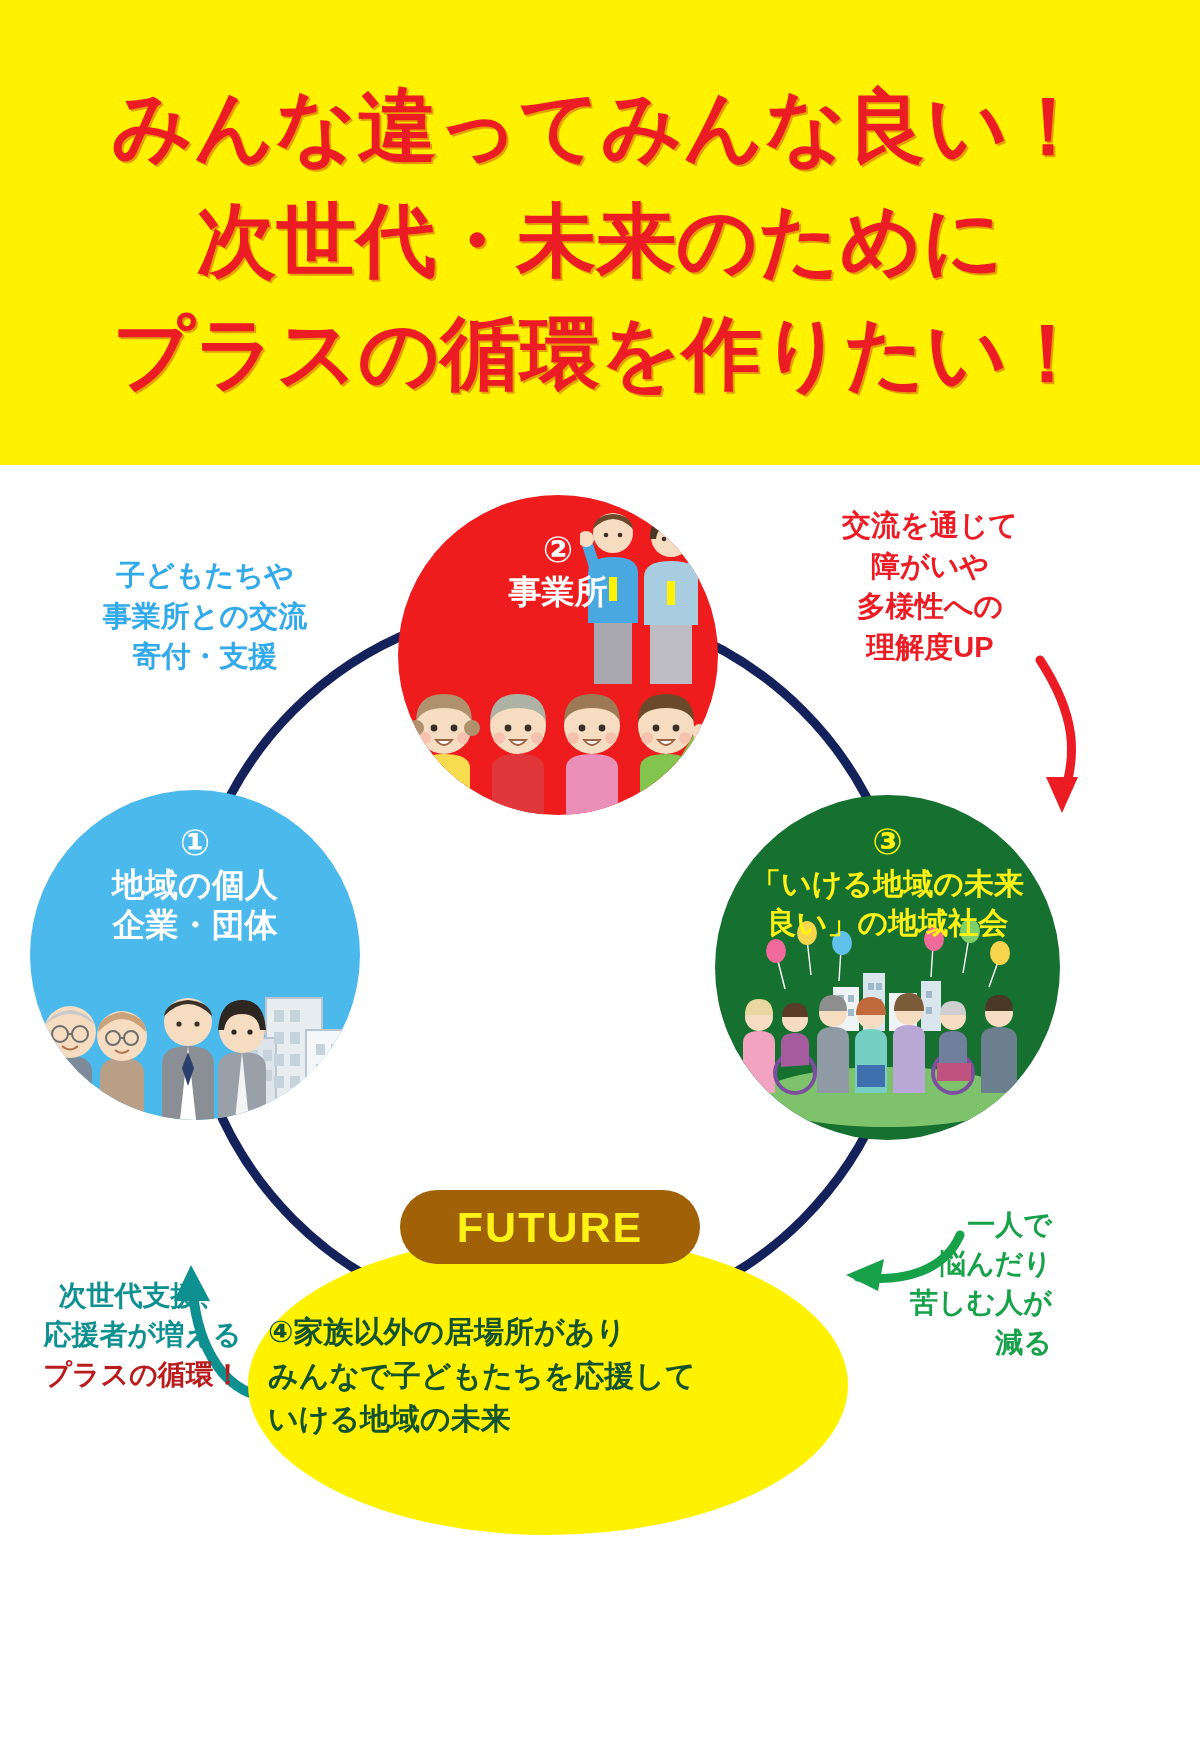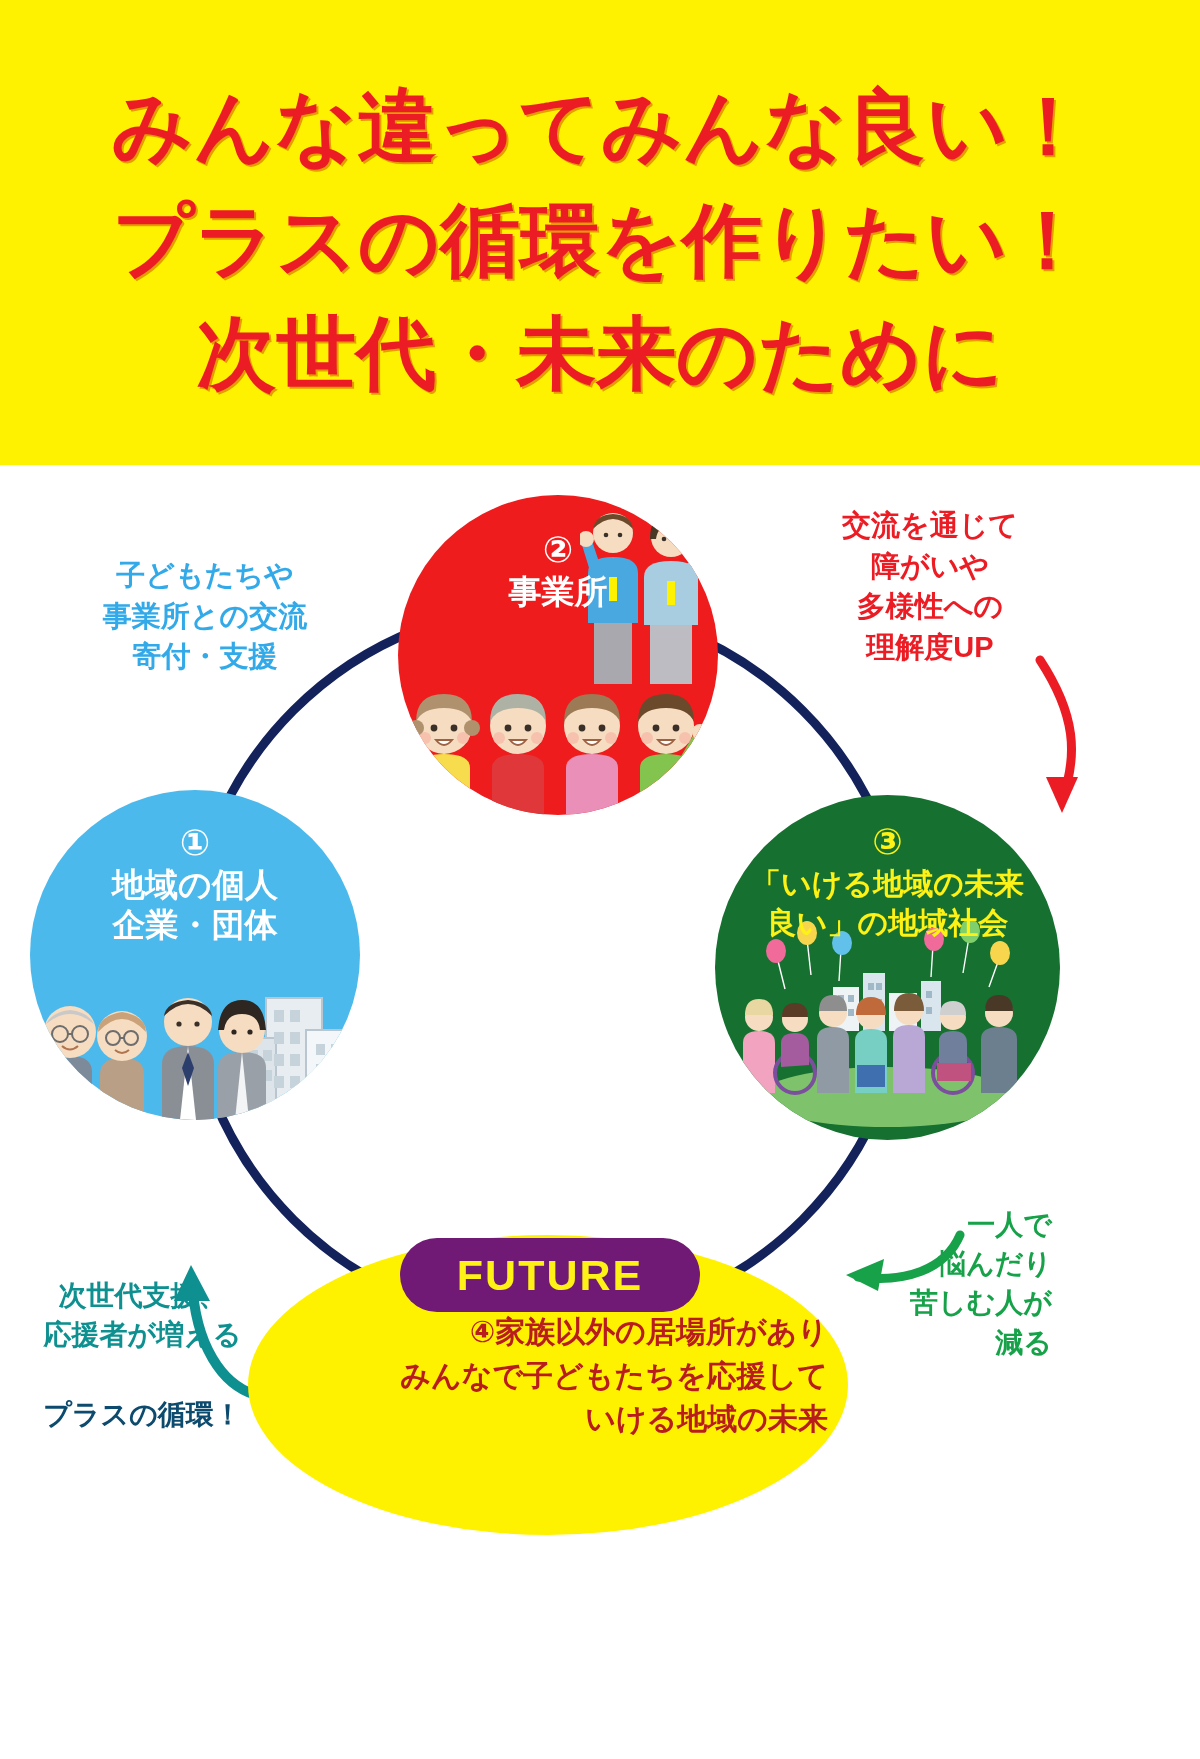--- a/index.html
+++ b/index.html
@@ -133,41 +133,40 @@
     background: #fff200;
     border-radius: 50%;
     z-index: 3;
   }
   #future-badge {
     position: absolute;
     left: 400px;
     top: 725px;
     width: 300px;
     height: 74px;
-    background: #701a75;
+    background: #a16207;
     border-radius: 37px;
     display: flex;
     align-items: center;
     justify-content: center;
     z-index: 5;
-    margin-top: 48px;
   }
   #future-badge span {
     color: #fdf115;
     font-size: 43px;
     font-weight: bold;
     letter-spacing: 2px;
   }
   #future-text {
     position: absolute;
     left: 268px;
     top: 845px;
     width: 560px;
-    text-align: right;
-    color: #b91c1c;
+    text-align: left;
+    color: #14532d;
     font-size: 30px;
     font-weight: bold;
     line-height: 1.45;
     white-space: pre-line;
     z-index: 6;
   }
 
   
   .side-label {
     position: absolute;
@@ -194,40 +193,39 @@
   }
   #label-bl {
     left: 10px;
     top: 772px;
     width: 265px;
     text-align: center;
     color: #0f9090;
     font-size: 28px;
   }
   #label-bl .accent {
-    color: #0c4a6e;
+    color: #b91c1c;
     display: block;
-    margin-top: 40px;
   }
   #label-br {
     left: 862px;
     top: 740px;
     width: 190px;
     text-align: right;
     color: #17a24a;
     font-size: 28px;
   }
 </style>
 </head>
 <body>
 
 <div class="banner">
   <div class="banner-line">みんな違ってみんな良い！</div>
+  <div class="banner-line">次世代・未来のために</div>
   <div class="banner-line">プラスの循環を作りたい！</div>
-  <div class="banner-line">次世代・未来のために</div>
 </div>
 
 <div class="diagram">
 
   <svg class="svg-layer" viewBox="0 0 1200 1294">
 
     <circle cx="548" cy="500" r="360" fill="none" stroke="#14225c" stroke-width="9"></circle>
 
     <g>
       <path d="M1040 195 C1076 250 1078 290 1062 335" fill="none" stroke="#ec1c24" stroke-width="9" stroke-linecap="round"></path>

